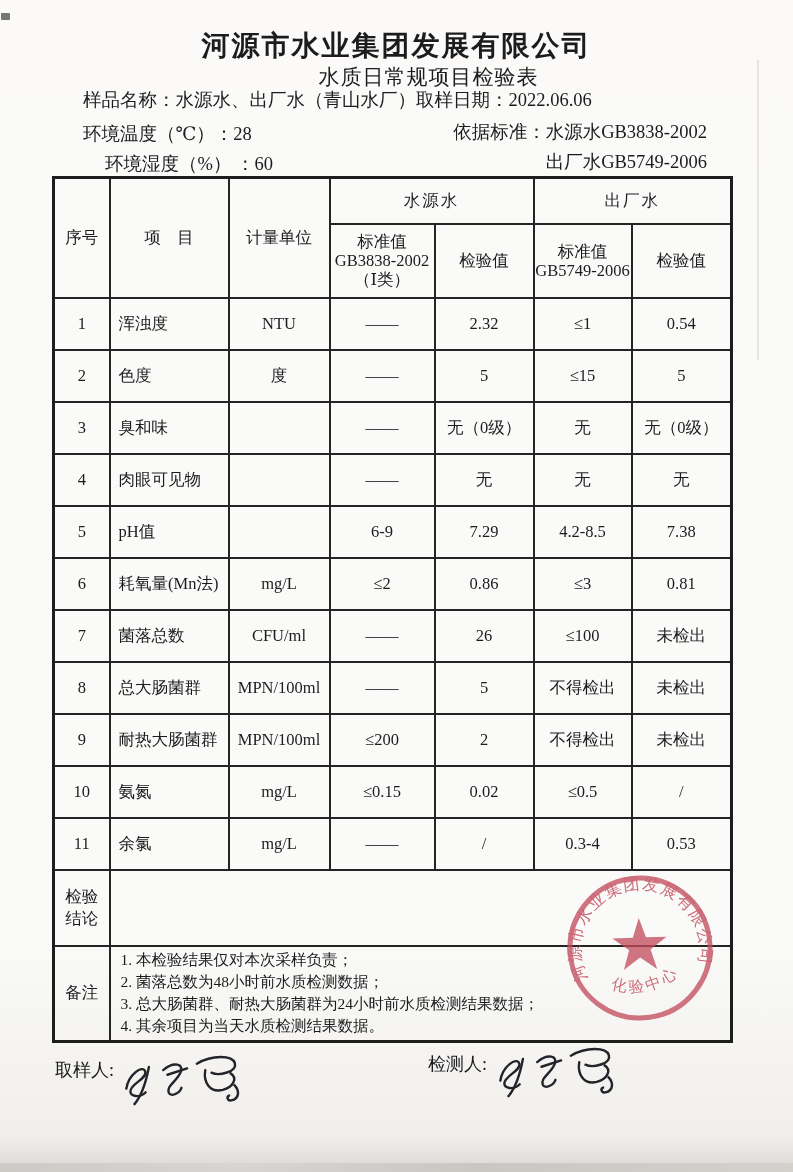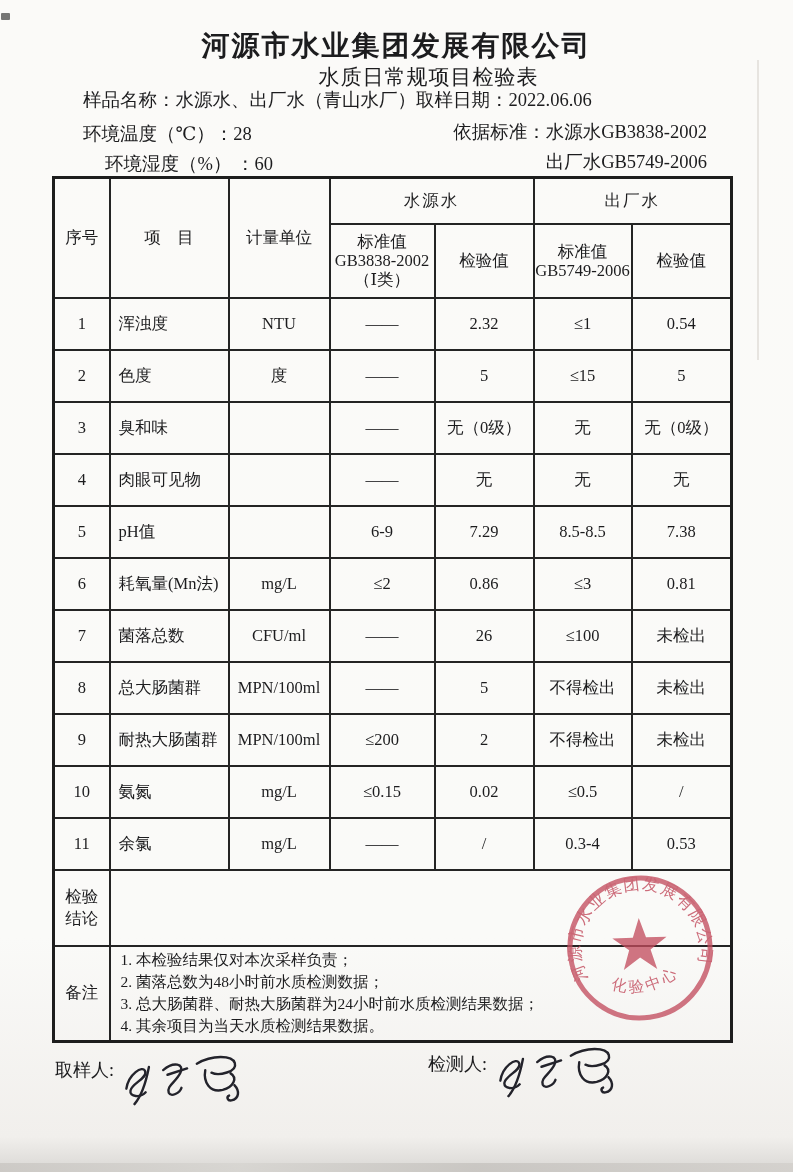--- a/index.html
+++ b/index.html
@@ -126,21 +126,21 @@
         <td>无</td>
         <td>无</td>
         <td>无</td>
       </tr>
       <tr class="h-row">
         <td>5</td>
         <td class="cell-item">pH值</td>
         <td></td>
         <td>6-9</td>
         <td>7.29</td>
-        <td>8.5-8.5</td>
+        <td>4.2-8.5</td>
         <td>7.38</td>
       </tr>
       <tr class="h-row">
         <td>6</td>
         <td class="cell-item">耗氧量(Mn法)</td>
         <td>mg/L</td>
         <td>≤2</td>
         <td>0.86</td>
         <td>≤3</td>
         <td>0.81</td>

